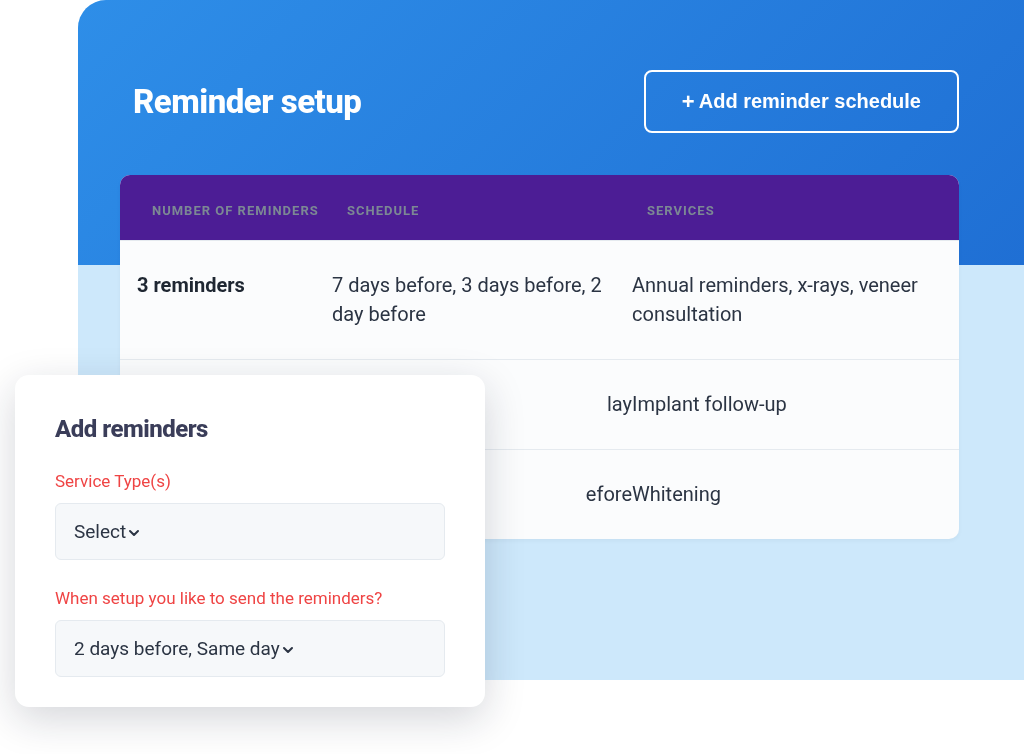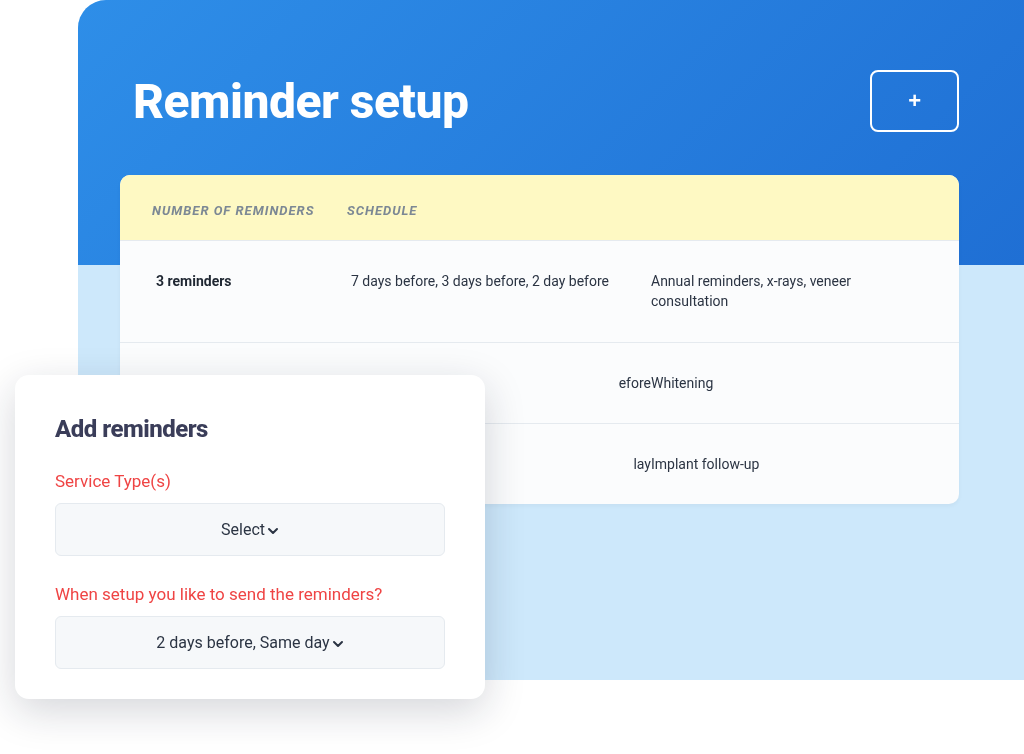--- a/index.html
+++ b/index.html
@@ -37,21 +37,21 @@
     top: 70px;
     left: 55px;
     right: 65px;
     display: flex;
     align-items: center;
     justify-content: space-between;
   }
 
   .page-title {
     color: #ffffff;
-    font-size: 48px;
+    font-size: 33px;
     font-weight: 800;
     letter-spacing: -0.5px;
   }
 
   .add-btn {
     border: 2px solid #ffffff;
     color: #ffffff;
     background: transparent;
     border-radius: 8px;
     padding: 18px 36px;
@@ -75,39 +75,38 @@
     right: 65px;
     background: #fbfcfd;
     border-radius: 10px;
     box-shadow: 0 2px 4px rgba(0,0,0,0.04);
     overflow: hidden;
   }
 
   .table-head {
     display: flex;
     padding: 28px 32px 22px 32px;
-    background: #fef9c3;
+    background: #4c1d95;
     border-bottom: 1px solid #e5eaef;
-    font-style: italic;
   }
   .th {
     font-size: 13px;
     font-weight: 700;
     color: #7c8894;
     letter-spacing: 1px;
   }
   .col-reminders { width: 195px; }
   .col-schedule  { width: 300px; }
   .col-services  { flex: 1; }
 
   .table-row {
     display: flex;
-    padding: 30px 36px;
+    padding: 30px 17px;
     border-bottom: 1px solid #e5eaef;
-    font-size: 14px;
+    font-size: 20px;
     color: #2b3443;
     line-height: 1.45;
   }
   .table-row:last-child { border-bottom: none; }
   .td-bold { font-weight: 700; color: #1f2732; }
 
   
   .modal-card {
     position: absolute;
     left: 15px;
@@ -132,25 +131,25 @@
     color: #ef4444;
     margin-bottom: 12px;
   }
 
   .select-box {
     width: 100%;
     background: #f6f8fa;
     border: 1px solid #e5eaef;
     border-radius: 6px;
     padding: 16px 18px;
-    font-size: 16px;
+    font-size: 19px;
     color: #2b3443;
     display: flex;
     align-items: center;
-    justify-content: center;
+    justify-content: flex-start;
     cursor: pointer;
     margin-bottom: 28px;
   }
   .select-value { color: #2b3443; }
   .chevron {
     width: 14px;
     height: 14px;
   }
   .chevron svg { display: block; }
 </style>
@@ -158,45 +157,47 @@
 <body>
 
 <div class="main-card">
 
   <div class="header-gradient"></div>
 
   <div class="header-inner">
     <h1 class="page-title">Reminder setup</h1>
     <button class="add-btn">
       <span class="plus">+</span>
+      <span>Add reminder schedule</span>
     </button>
   </div>
 
   <div class="table-card">
     <div class="table-head">
       <div class="th col-reminders">NUMBER OF REMINDERS</div>
       <div class="th col-schedule">SCHEDULE</div>
+      <div class="th col-services">SERVICES</div>
     </div>
 
     <div class="table-row">
       <div class="col-reminders td-bold">3 reminders</div>
       <div class="col-schedule">7 days before, 3 days before, 2 day before</div>
       <div class="col-services">Annual reminders, x-rays, veneer consultation</div>
     </div>
 
     <div class="table-row">
       <div class="col-reminders td-bold"></div>
+      <div class="col-schedule" style="text-align:right;">lay</div>
+      <div class="col-services">Implant follow-up</div>
+    </div>
+
+    <div class="table-row">
+      <div class="col-reminders td-bold"></div>
       <div class="col-schedule" style="text-align:right;">efore</div>
       <div class="col-services">Whitening</div>
-    </div>
-
-    <div class="table-row">
-      <div class="col-reminders td-bold"></div>
-      <div class="col-schedule" style="text-align:right;">lay</div>
-      <div class="col-services">Implant follow-up</div>
     </div>
   </div>
 </div>
 
 <div class="modal-card">
   <h2 class="modal-title">Add reminders</h2>
 
   <div class="field-label">Service Type(s)</div>
   <div class="select-box">
     <span class="select-value">Select</span>

